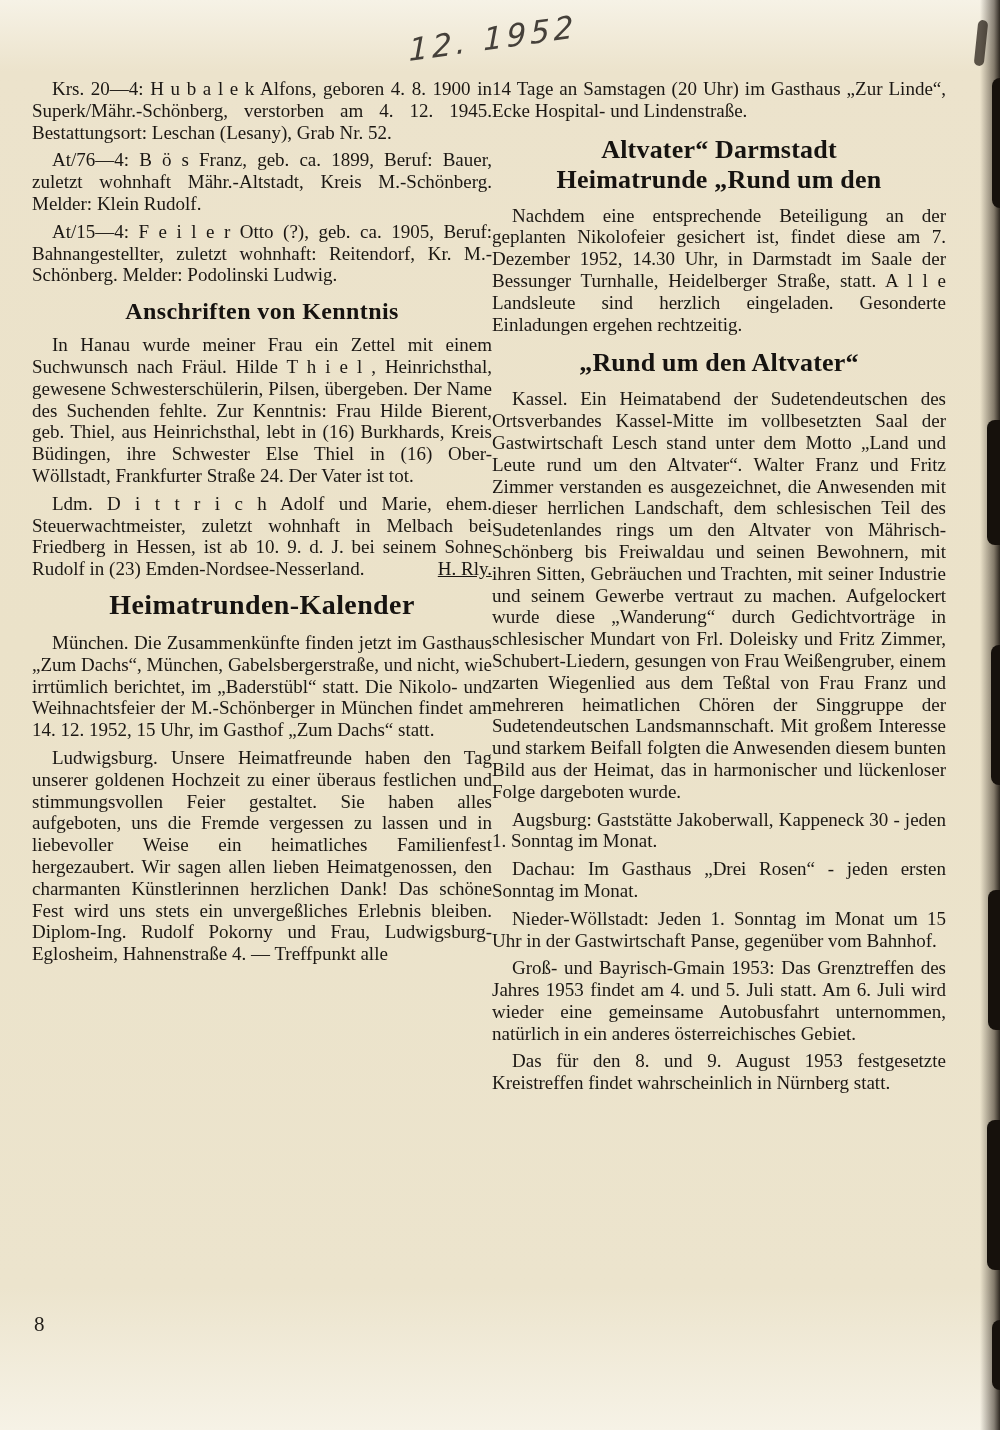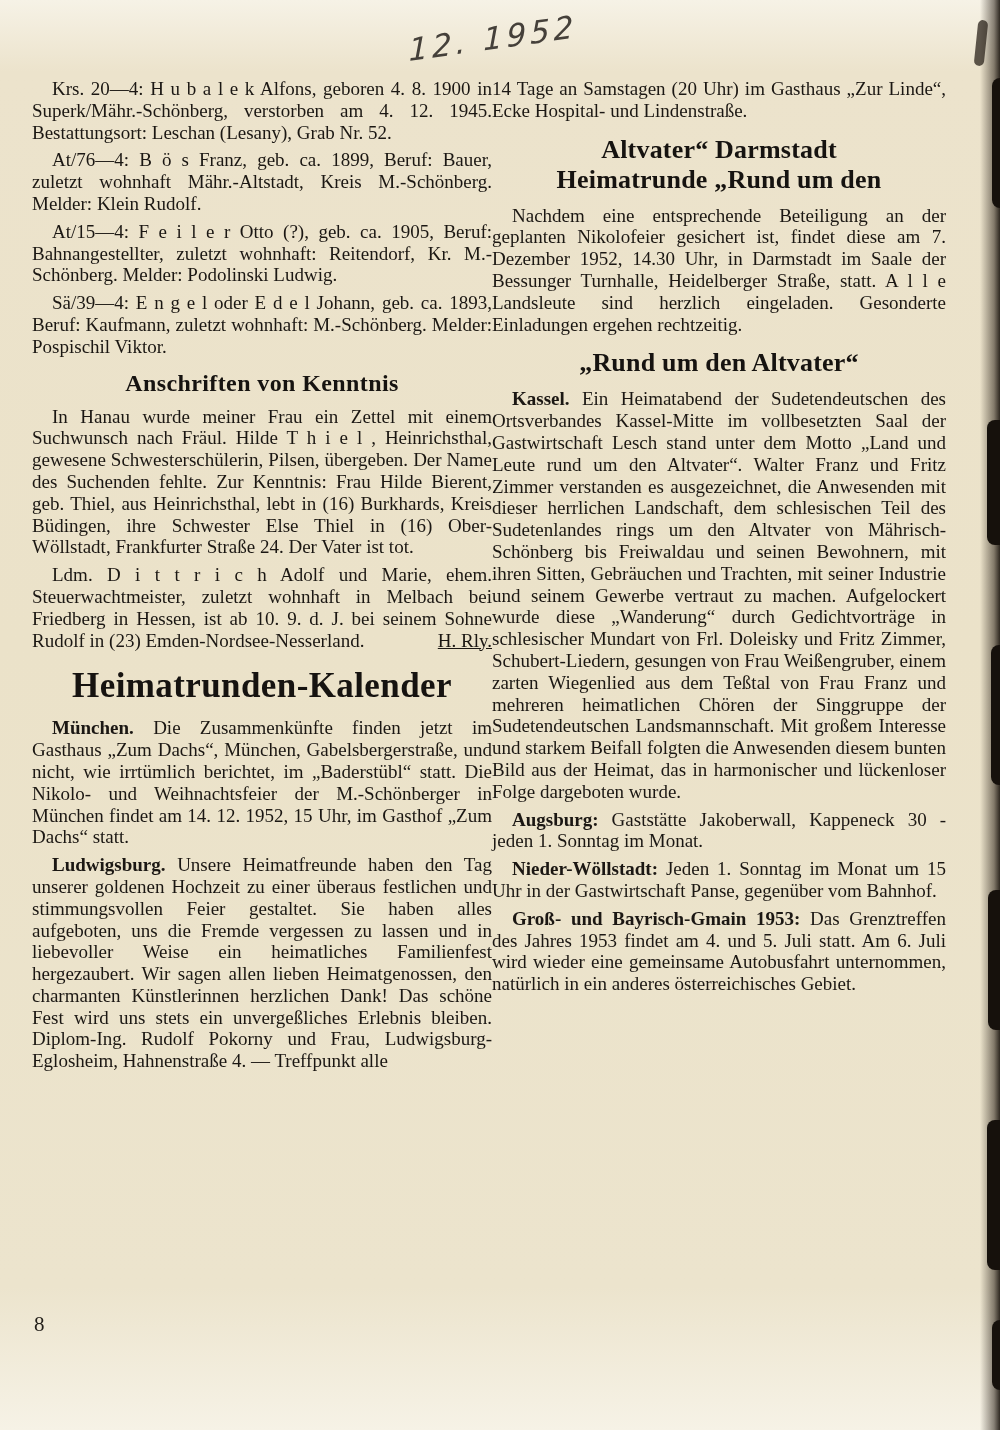--- a/index.html
+++ b/index.html
@@ -11,25 +11,25 @@
     color:#1b1713;
   }
   .col { position:absolute; top:78px; }
   .col-left  { left:32px;  width:460px; }
   .col-right { left:492px; width:454px; }
   .col p {
     font-size:19px; line-height:21.8px; text-align:justify; text-indent:20px;
     margin-bottom:6px; hyphens:auto; -webkit-hyphens:auto;
   }
   .col p.noindent { text-indent:0; }
-  b.lead { font-weight:bold; }
+  b.lead { font-weight:normal; }
   .sig { float:right; margin-left:14px;text-decoration:underline; }
   h3 { text-align:center; font-weight:bold; color:#161310; }
   .h-small { font-size:24px; letter-spacing:0.4px; margin:12px 0 9px; }
-  .h-large { font-size:35px; letter-spacing:0.4px; margin:15px 0 11px; }
+  .h-large { font-size:28px; letter-spacing:0.4px; margin:9px 0 11px; }
   .h-mid   { font-size:26px; letter-spacing:0.2px; margin:13px 0 10px; line-height:30px; }
   .hline { display:block; }
   .pagenum { position:absolute; left:34px; top:1312px; font-size:21px; color:#221e19; }
   .handwriting {
     position:absolute; left:408px; top:20px;
     font-family:"DejaVu Sans",sans-serif; font-style:italic; font-size:31px;
     color:#45403a; letter-spacing:4px;
     transform:rotate(-8deg) skewX(-8deg);
   }
   .edge-right {
@@ -50,21 +50,20 @@
 <body>
 
 <div class="page">
 
   <div class="handwriting">12. 1952</div>
 
   <div class="col col-left">
     <p>Krs. 20—4: H u b a l e k  Alfons, geboren 4. 8. 1900 in Superk/Mähr.-Schönberg, verstorben am 4. 12. 1945. Bestattungsort: Leschan (Lesany), Grab Nr. 52.</p>
     <p>At/76—4: B ö s  Franz, geb. ca. 1899, Beruf: Bauer, zuletzt wohnhaft Mähr.-Altstadt, Kreis M.-Schönberg. Melder: Klein Rudolf.</p>
     <p>At/15—4: F e i l e r  Otto (?), geb. ca. 1905, Beruf: Bahnangestellter, zuletzt wohnhaft: Reitendorf, Kr. M.-Schönberg. Melder: Podolinski Ludwig.</p>
-    <p>Sä/39—4: E n g e l  oder E d e l  Johann, geb. ca. 1893, Beruf: Kaufmann, zuletzt wohnhaft: M.-Schönberg. Melder: Pospischil Viktor.</p>
 
     <h3 class="h-small">Anschriften von Kenntnis</h3>
 
     <p>In Hanau wurde meiner Frau ein Zettel mit einem Suchwunsch nach Fräul. Hilde T h i e l , Heinrichsthal, gewesene Schwesterschülerin, Pilsen, übergeben. Der Name des Suchenden fehlte. Zur Kenntnis: Frau Hilde Bierent, geb. Thiel, aus Heinrichsthal, lebt in (16) Burkhards, Kreis Büdingen, ihre Schwester Else Thiel in (16) Ober-Wöllstadt, Frankfurter Straße 24. Der Vater ist tot.</p>
 
     <p><span>Ldm. D i t t r i c h  Adolf und Marie, ehem. Steuerwachtmeister, zuletzt wohnhaft in Melbach bei Friedberg in Hessen, ist ab 10. 9. d. J. bei seinem Sohne Rudolf in (23) Emden-Nordsee-Nesserland.</span><span class="sig">H. Rly.</span></p>
 
     <h3 class="h-large">Heimatrunden-Kalender</h3>
 
     <p><b class="lead">München.</b> <span>Die Zusammenkünfte finden jetzt im Gasthaus „Zum Dachs“, München, Gabelsbergerstraße, und nicht, wie irrtümlich berichtet, im „Baderstübl“ statt. Die Nikolo- und Weihnachtsfeier der M.-Schönberger in München findet am 14. 12. 1952, 15 Uhr, im Gasthof „Zum Dachs“ statt.</span></p>
@@ -82,25 +81,27 @@
 
     <p>Nachdem eine entsprechende Beteiligung an der geplanten Nikolofeier gesichert ist, findet diese am 7. Dezember 1952, 14.30 Uhr, in Darmstadt im Saale der Bessunger Turnhalle, Heidelberger Straße, statt. A l l e  Landsleute sind herzlich eingeladen. Gesonderte Einladungen ergehen rechtzeitig.</p>
 
     <h3 class="h-mid">„Rund um den Altvater“</h3>
 
     <p><b class="lead">Kassel.</b> <span>Ein Heimatabend der Sudetendeutschen des Ortsverbandes Kassel-Mitte im vollbesetzten Saal der Gastwirtschaft Lesch stand unter dem Motto „Land und Leute rund um den Altvater“. Walter Franz und Fritz Zimmer verstanden es ausgezeichnet, die Anwesenden mit dieser herrlichen Landschaft, dem schlesischen Teil des Sudetenlandes rings um den Altvater von Mährisch-Schönberg bis Freiwaldau und seinen Bewohnern, mit ihren Sitten, Gebräuchen und Trachten, mit seiner Industrie und seinem Gewerbe vertraut zu machen. Aufgelockert wurde diese „Wanderung“ durch Gedichtvorträge in schlesischer Mundart von Frl. Doleisky und Fritz Zimmer, Schubert-Liedern, gesungen von Frau Weißengruber, einem zarten Wiegenlied aus dem Teßtal von Frau Franz und mehreren heimatlichen Chören der Singgruppe der Sudetendeutschen Landsmannschaft. Mit großem Interesse und starkem Beifall folgten die Anwesenden diesem bunten Bild aus der Heimat, das in harmonischer und lückenloser Folge dargeboten wurde.</span></p>
 
 
     <p><b class="lead">Augsburg:</b> <span>Gaststätte Jakoberwall, Kappeneck 30 - jeden 1. Sonntag im Monat.</span></p>
 
+    <p><b class="lead">Dachau:</b> <span>Im Gasthaus „Drei Rosen“ - jeden ersten Sonntag im Monat.</span></p>
 
     <p><b class="lead">Nieder-Wöllstadt:</b> <span>Jeden 1. Sonntag im Monat um 15 Uhr in der Gastwirtschaft Panse, gegenüber vom Bahnhof.</span></p>
 
     <p><b class="lead">Groß- und Bayrisch-Gmain 1953:</b> <span>Das Grenztreffen des Jahres 1953 findet am 4. und 5. Juli statt. Am 6. Juli wird wieder eine gemeinsame Autobusfahrt unternommen, natürlich in ein anderes österreichisches Gebiet.</span></p>
 
+    <p>Das für den 8. und 9. August 1953 festgesetzte Kreistreffen findet wahrscheinlich in Nürnberg statt.</p>
   </div>
 
   <div class="pagenum">8</div>
 
   <div class="edge-right"></div>
   <div class="blob b1"></div>
   <div class="blob b2"></div>
   <div class="blob b3"></div>
   <div class="blob b4"></div>
   <div class="blob b5"></div>

